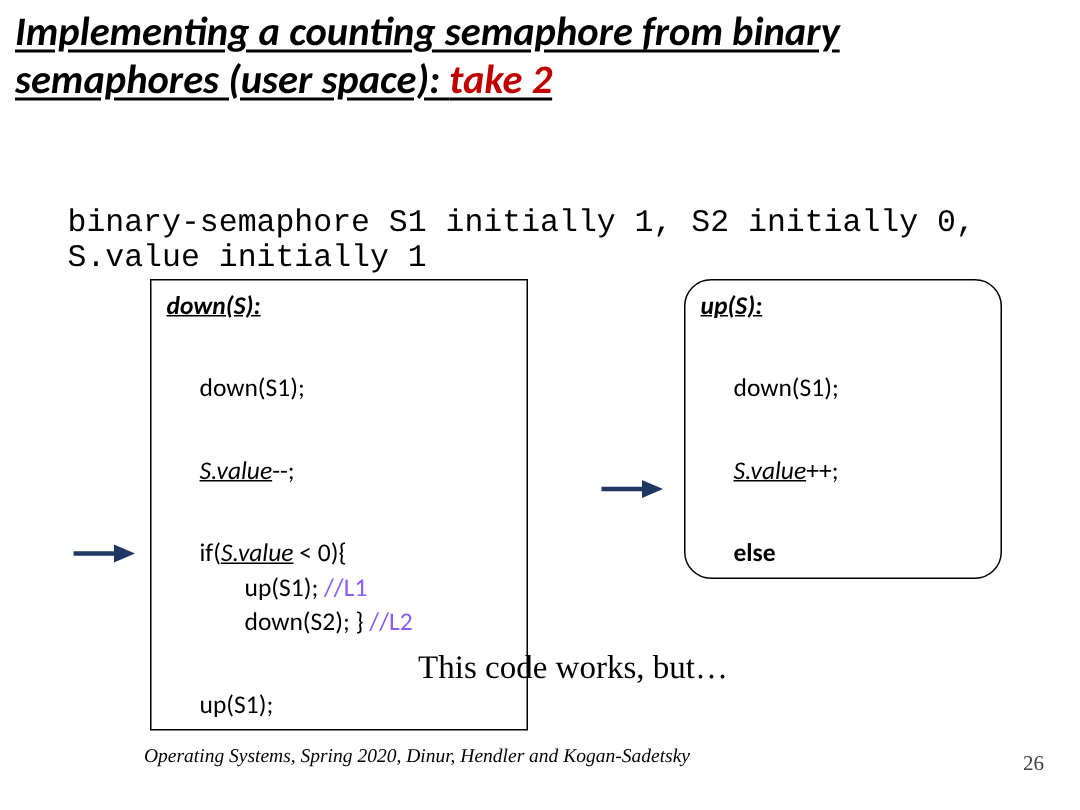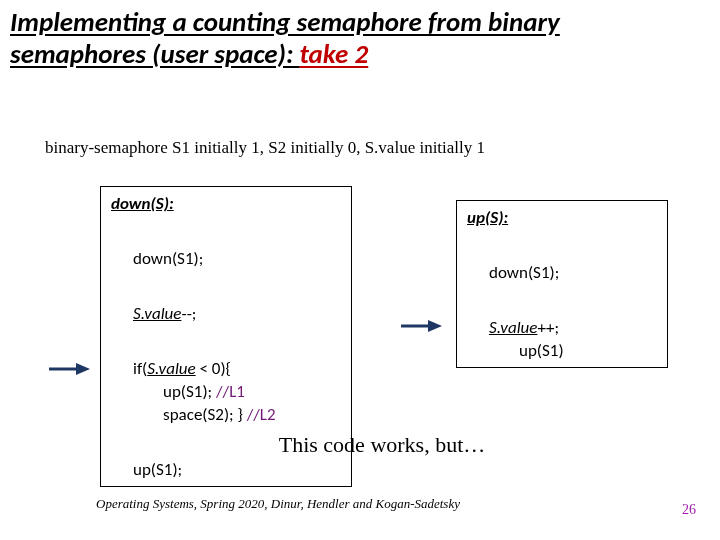--- a/index.html
+++ b/index.html
@@ -25,62 +25,62 @@
     right: 30px;
     font-style: italic;
     font-weight: 600;
     font-size: 27px;
     line-height: 1.18;
     text-decoration: underline;
     text-underline-offset: 3px;
   }
   .title .take2 {
     color: #c00000;
-    text-decoration: underline;
   }
   .init-line {
     position: absolute;
     top: 138px;
     left: 45px;
     right: 30px;
-    font-family: Liberation Serif, serif;
-    font-size: 17px;
+    font-family: Liberation Mono, monospace;
+    font-size: 21px;
   }
   .code-box {
     position: absolute;
     border: 1px solid #000;
     padding: 6px 10px 4px 10px;
     font-size: 17px;
     line-height: 1.35;
     font-family: Calibri, "Segoe UI", Arial, sans-serif;
   }
   .box-left {
     top: 186px;
     left: 100px;
     width: 230px;
   }
   .box-right {
-    top: 200px;
+    top: 186px;
     left: 456px;
     width: 190px;
+    border-radius: 18px;
   }
   .code-box .fn {
     text-decoration: underline;
     font-style: italic;
     font-weight: 600;
   }
   .code-box .sval {
     font-style: italic;
     text-decoration: underline;
   }
   .code-box .kw {
     font-weight: 600;
   }
   .code-box .com {
-    color: #701a75;
+    color: #8b5cf6;
   }
   .i1 { padding-left: 22px; display:inline-block;margin-top:32px; }
   .i2 { padding-left: 52px; display:inline-block; }
   .arrow {
     position: absolute;
     width: 42px;
     height: 14px;
   }
   .arrow svg { display:block; }
   .arrow-left-1 { top: 362px; left: 48px; }
@@ -102,49 +102,49 @@
     font-family: Georgia, "Times New Roman", serif;
     font-style: italic;
     font-size: 13px;
   }
   .pagenum {
     position: absolute;
     bottom: 22px;
     right: 24px;
     font-family: Georgia, "Times New Roman", serif;
     font-size: 14px;
-    color: #a21caf;
+    color: #404040;
   }
 </style>
 </head>
 <body>
 
 <div class="slide">
 
   <div class="title">
     <span>Implementing a counting semaphore from binary semaphores (user space): </span><span class="take2">take 2</span>
   </div>
 
   <div class="init-line">binary-semaphore S1 initially 1, S2 initially 0,  S.value initially 1</div>
 
   <div class="code-box box-left">
     <div><span class="fn">down(S):</span></div>
     <div><span class="i1">down(S1);</span></div>
     <div><span class="i1"><span class="sval">S.value</span><span>--;</span></span></div>
     <div><span class="i1"><span>if(</span><span class="sval">S.value</span><span> &lt; 0){</span></span></div>
     <div><span class="i2"><span>up(S1);  </span><span class="com">//L1</span></span></div>
-    <div><span class="i2"><span>space(S2); } </span><span class="com">//L2</span></span></div>
+    <div><span class="i2"><span>down(S2); } </span><span class="com">//L2</span></span></div>
     <div><span class="i1">up(S1);</span></div>
   </div>
 
   <div class="code-box box-right">
     <div><span class="fn">up(S):</span></div>
     <div><span class="i1">down(S1);</span></div>
     <div><span class="i1"><span class="sval">S.value</span><span>++;</span></span></div>
-    <div><span class="i2">up(S1)</span></div>
+    <div><span class="i1 kw">else</span></div>
   </div>
 
   <div class="arrow arrow-left-1">
     <svg width="42" height="14" viewBox="0 0 42 14">
       <line x1="1" y1="7" x2="30" y2="7" stroke="#1f3763" stroke-width="3"></line>
       <polygon points="28,1 42,7 28,13" fill="#1f3763"></polygon>
     </svg>
   </div>
   <div class="arrow arrow-left-2">
     <svg width="42" height="14" viewBox="0 0 42 14">

